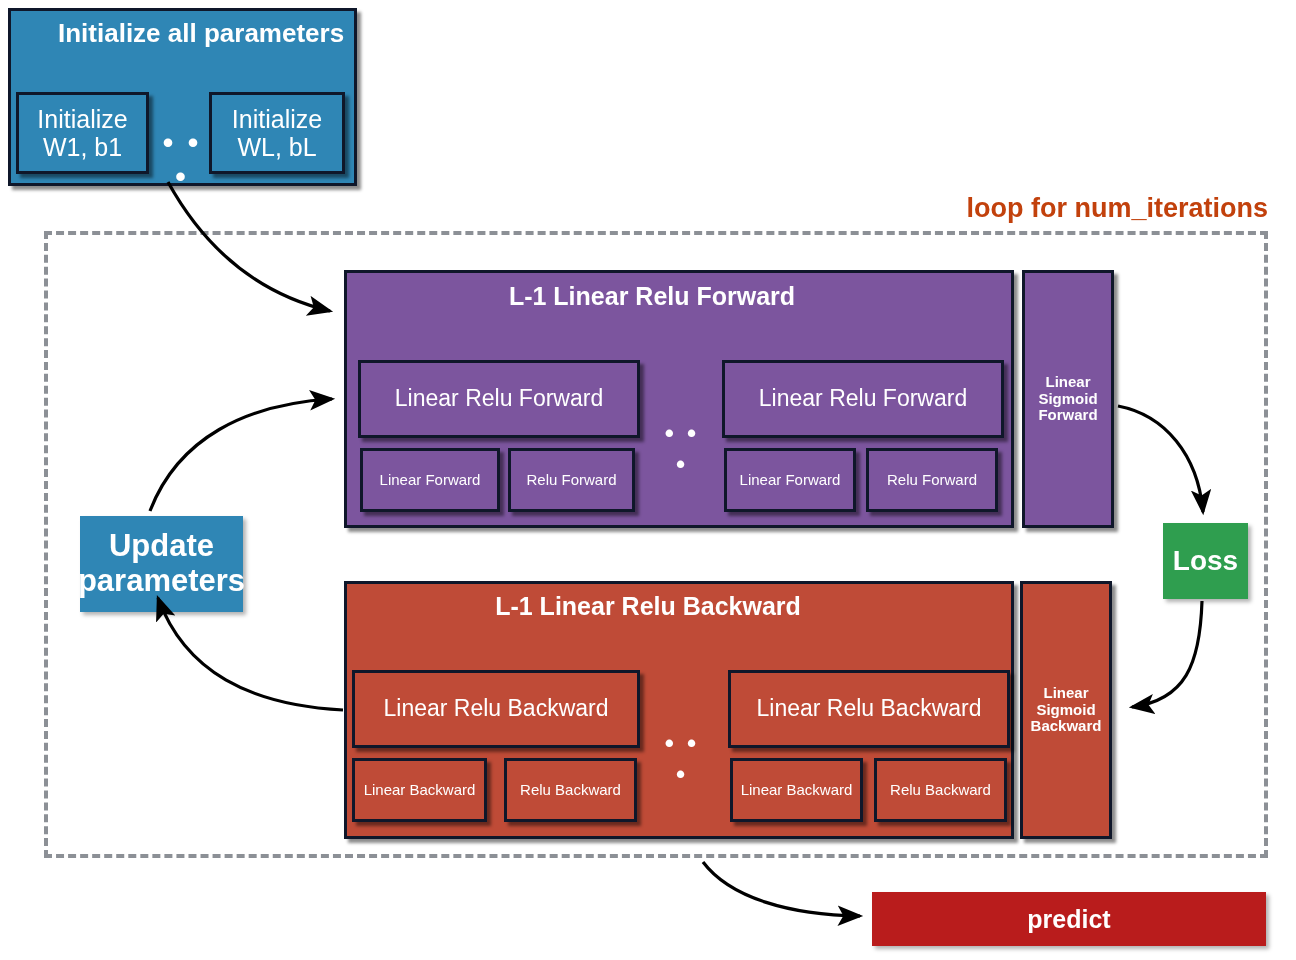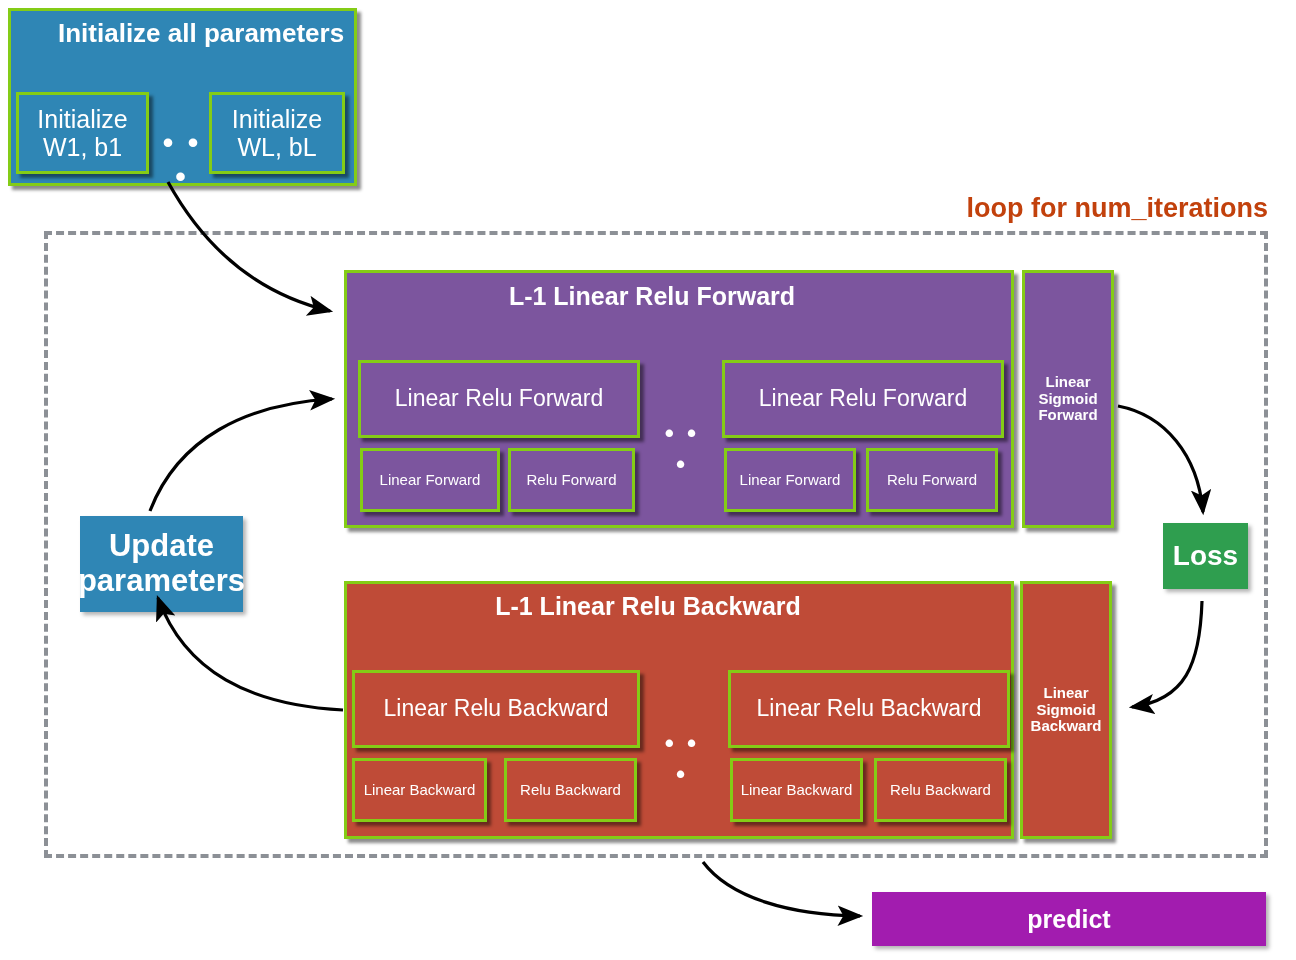--- a/index.html
+++ b/index.html
@@ -23,30 +23,30 @@
     box-sizing: border-box;
     display: flex;
     align-items: center;
     justify-content: center;
     text-align: center;
     color: #ffffff;
     line-height: 1.12;
     white-space: pre-line;
   }
   .outlined {
-    border: 3px solid #84cc16;
+    border: 3px solid #0f172a;
     box-shadow: 4px 4px 3px rgba(0,0,0,0.45);
   }
   .softshadow {
     box-shadow: 3px 3px 4px rgba(0,0,0,0.30);
   }
 
   
   .c-blue      { background-color: #2f86b5; }
-  .c-blue-dark { background-color: #a21caf; }
+  .c-blue-dark { background-color: #b91c1c; }
   .c-purple    { background-color: #7c559e; }
   .c-red       { background-color: #bf4b37; }
   .c-green     { background-color: #2f9e4f; }
   .label-plain  { font-weight: normal; }
 
   
   #init-group        { left:8px;  top:8px;   width:349px; height:178px; align-items:flex-start; justify-content:flex-start; }
   #init-group-title  { position:absolute; left:22px; top:18px; font-size:26px; font-weight:bold; color:#fff;margin-left:36px; }
   #init-w1           { left:16px; top:92px;  width:133px; height:82px; font-size:25px; }
   #init-wl           { left:209px;top:92px;  width:136px; height:82px; font-size:25px; }
@@ -71,21 +71,21 @@
   #bwd-title        { position:absolute; left:0; right:0; top:592px; font-size:25px; font-weight:bold; color:#fff; text-align:center; }
   #bwd-lrb-1        { left:352px; top:670px; width:288px; height:78px; font-size:23px; }
   #bwd-lrb-2        { left:728px; top:670px; width:282px; height:78px; font-size:23px; }
   #bwd-lb-1         { left:352px; top:758px; width:135px; height:64px; font-size:15px; }
   #bwd-rb-1         { left:504px; top:758px; width:133px; height:64px; font-size:15px; }
   #bwd-lb-2         { left:730px; top:758px; width:133px; height:64px; font-size:15px; }
   #bwd-rb-2         { left:874px; top:758px; width:133px; height:64px; font-size:15px; }
   #bwd-dots         { position:absolute; left:655px; top:728px; width:54px; color:#fff; font-size:26px; font-weight:bold; letter-spacing:3px; text-align:center; }
   #bwd-sigmoid      { left:1020px; top:581px; width:92px; height:258px; font-size:15px; font-weight:bold; }
 
-  #loss-box    { left:1163px; top:523px; width:85px; height:66px; font-size:28px; font-weight:bold; }
+  #loss-box    { left:1163px; top:523px; width:85px; height:76px; font-size:28px; font-weight:bold; }
   #update-box  { left:80px;  top:516px; width:163px; height:96px; font-size:31px; font-weight:bold; }
   #predict-box { left:872px; top:892px; width:394px; height:54px; font-size:25px; font-weight:bold; }
 
   #arrows { position:absolute; left:0; top:0; width:1296px; height:960px; pointer-events:none; }
 </style>
 </head>
 <body>
 
 <div id="canvas">
 

